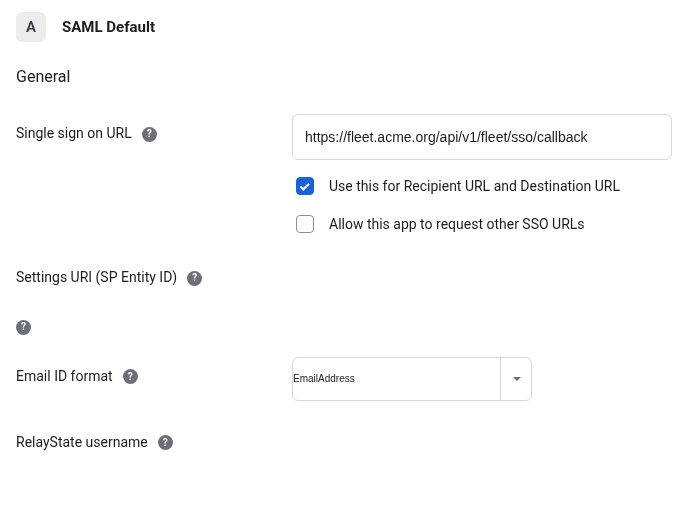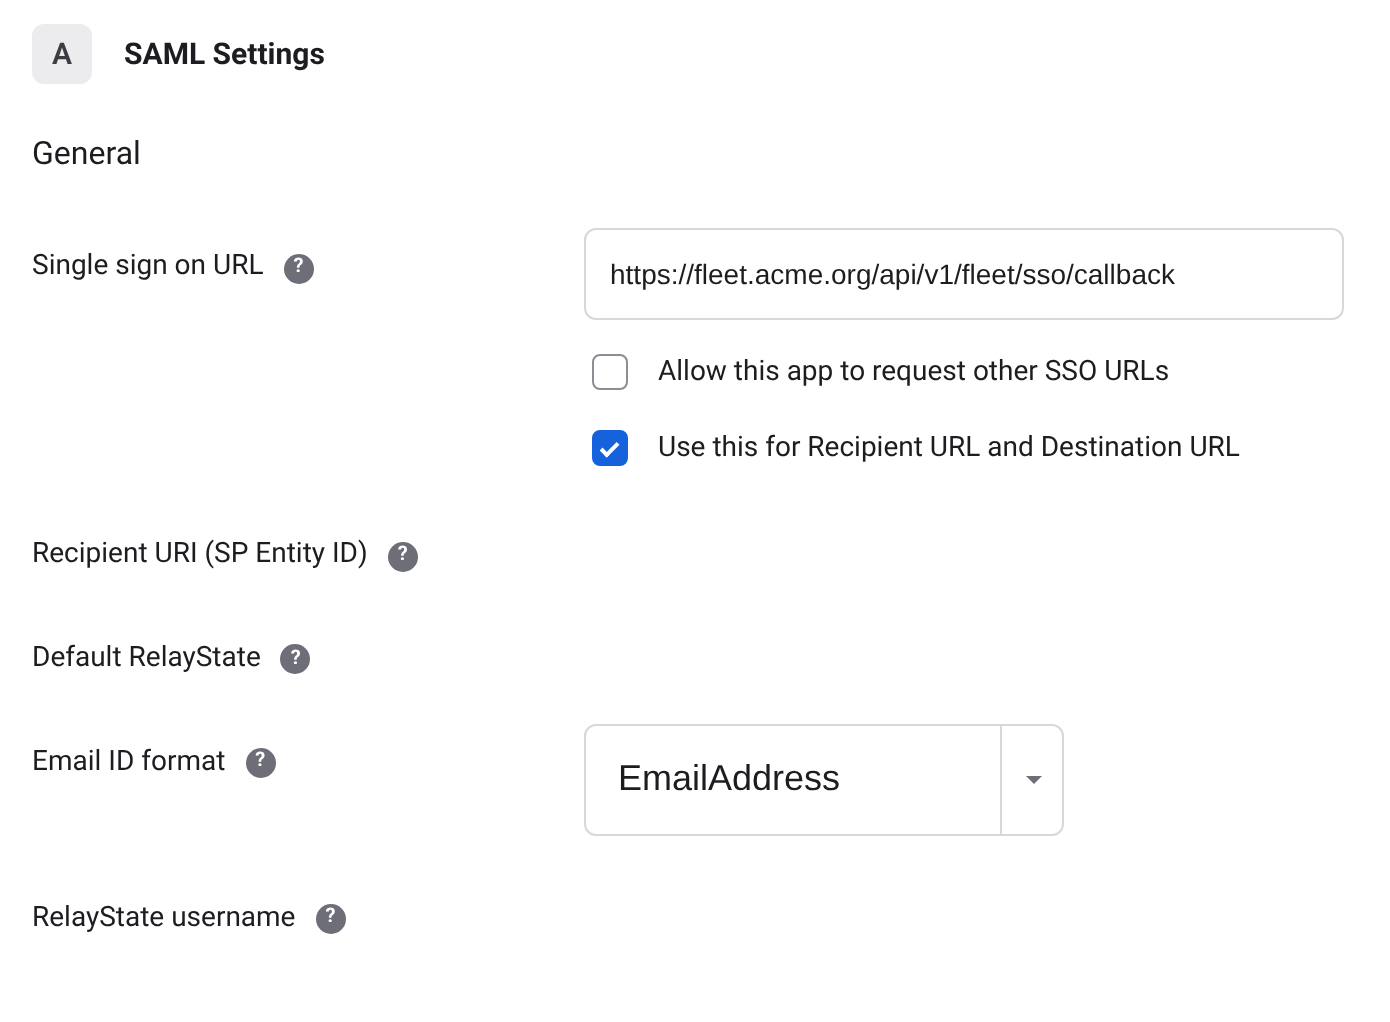--- a/index.html
+++ b/index.html
@@ -55,69 +55,68 @@
     .cb:checked{background:var(--accent);border-color:var(--accent);}
     .cb:checked::after{
       content:"";width:9px;height:5px;
       border-left:2px solid #fff;border-bottom:2px solid #fff;
       transform:rotate(-45deg) translateY(-1px);
     }
     .cb-label{font-size:14px;color:var(--text);}
     .hint{margin-top:8px;color:var(--muted);font-size:13px;}
     .select-wrap{position:relative;display:inline-block;}
     .select-input{
-      height:56px;width:240px;padding:8px 36px 8px 16px;
+      height:44px;width:240px;padding:8px 36px 8px 0;
       border:1px solid var(--border);border-radius:6px;background:#fff;
-      font-size:18px;color:var(--text);
+      font-size:10px;color:var(--text);
     }
     .select-wrap .caret{
       position:absolute;right:0;top:0;height:100%;width:32px;
       display:flex;align-items:center;justify-content:center;
       border-left:1px solid var(--border);pointer-events:none;
     }
     .caret svg{width:10px;height:10px;fill:#6e6e78;}
   </style>
 </head>
 <body>
 
 <div class="hdr">
   <div class="app-tile">A</div>
-  <div class="hdr-title">SAML Settings</div>
+  <div class="hdr-title">SAML Default</div>
 </div>
 
 <h2 class="section-title">General</h2>
 
 <div class="form-row">
   <div class="col-label">
     <span class="lbl">Single sign on URL</span>
     <span class="help-icon">?</span>
   </div>
   <div class="col-field">
     <input type="text" class="text-input" value="https://fleet.acme.org/api/v1/fleet/sso/callback" style="">
     <div class="sub-item">
+      <input type="checkbox" class="cb" checked="" style="">
+      <span class="cb-label">Use this for Recipient URL and Destination URL</span>
+    </div>
+    <div class="sub-item">
       <input type="checkbox" class="cb" style="">
       <span class="cb-label">Allow this app to request other SSO URLs</span>
-    </div>
-    <div class="sub-item">
-      <input type="checkbox" class="cb" checked="" style="">
-      <span class="cb-label">Use this for Recipient URL and Destination URL</span>
     </div>
   </div>
 </div>
 
 <div class="form-row" style="margin-top:22px">
   <div class="col-label">
-    <span class="lbl">Recipient URI (SP Entity ID)</span>
+    <span class="lbl">Settings URI (SP Entity ID)</span>
     <span class="help-icon">?</span>
   </div>
 </div>
 
 <div class="form-row" style="margin-top:22px">
   <div class="col-label">
-    <span class="lbl">Default RelayState</span>
     <span class="help-icon">?</span>
   </div>
 </div>
 
 <div class="form-row" style="margin-top:22px">
   <div class="col-label">
     <span class="lbl">Email ID format</span>
     <span class="help-icon">?</span>
   </div>
   <div class="col-field">

